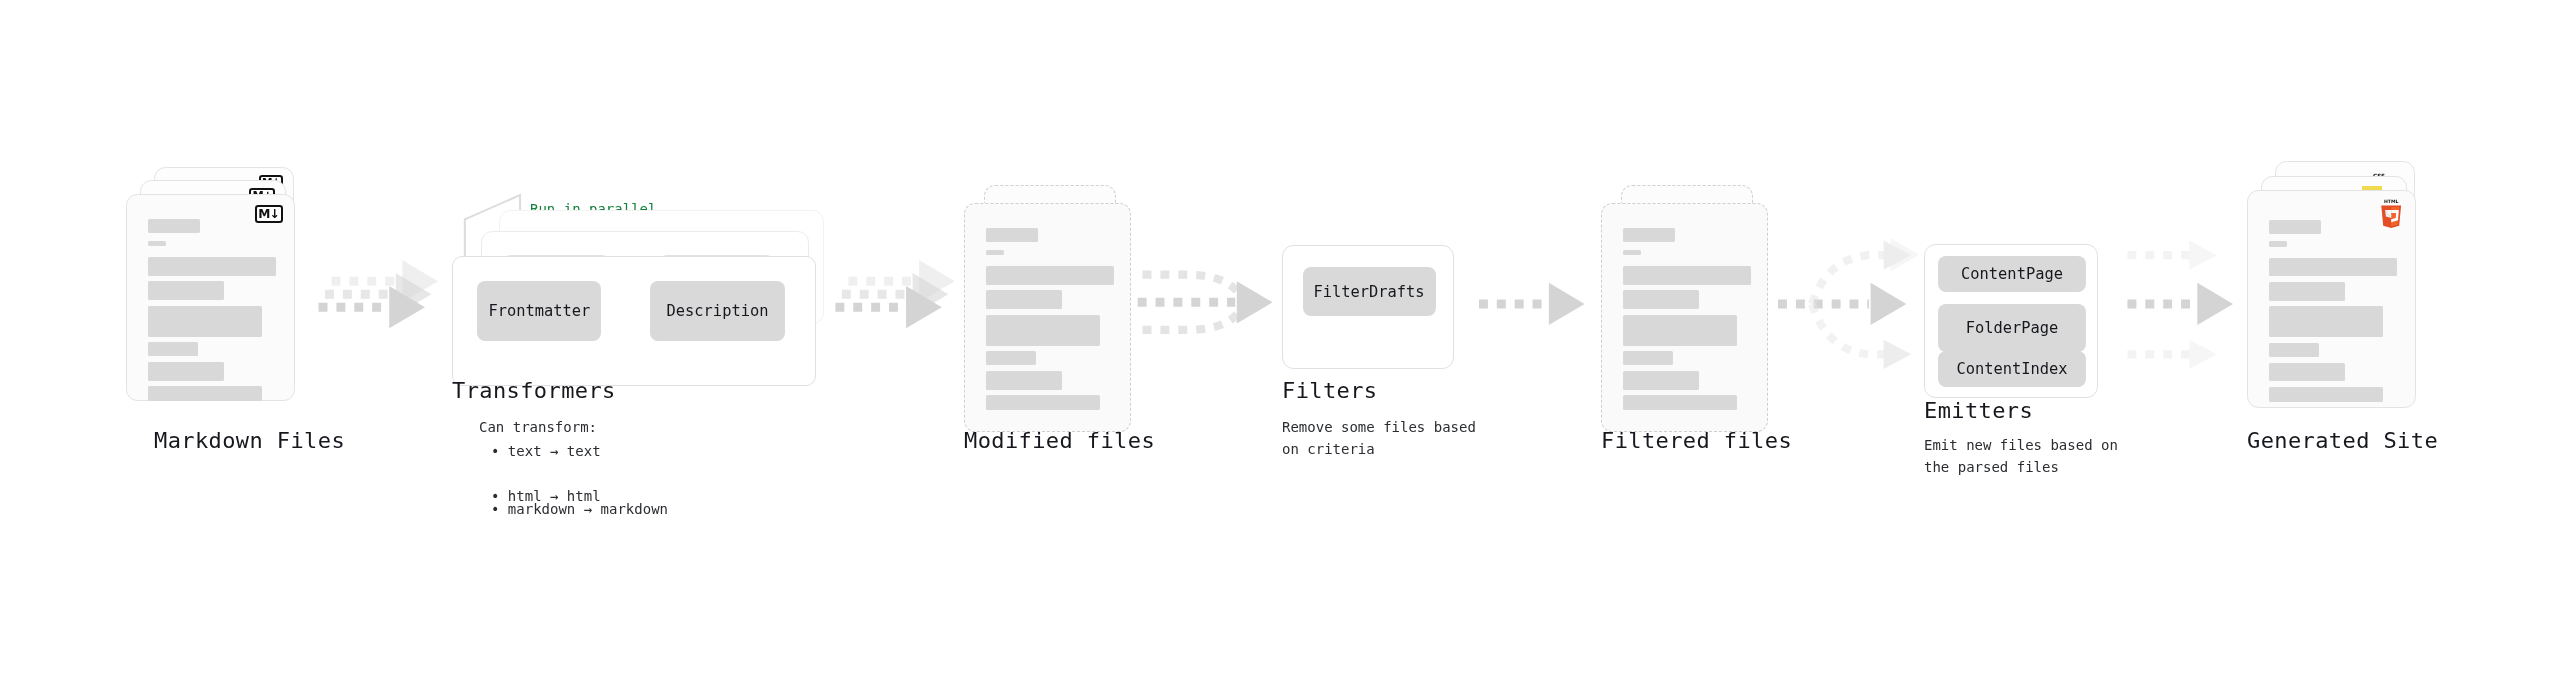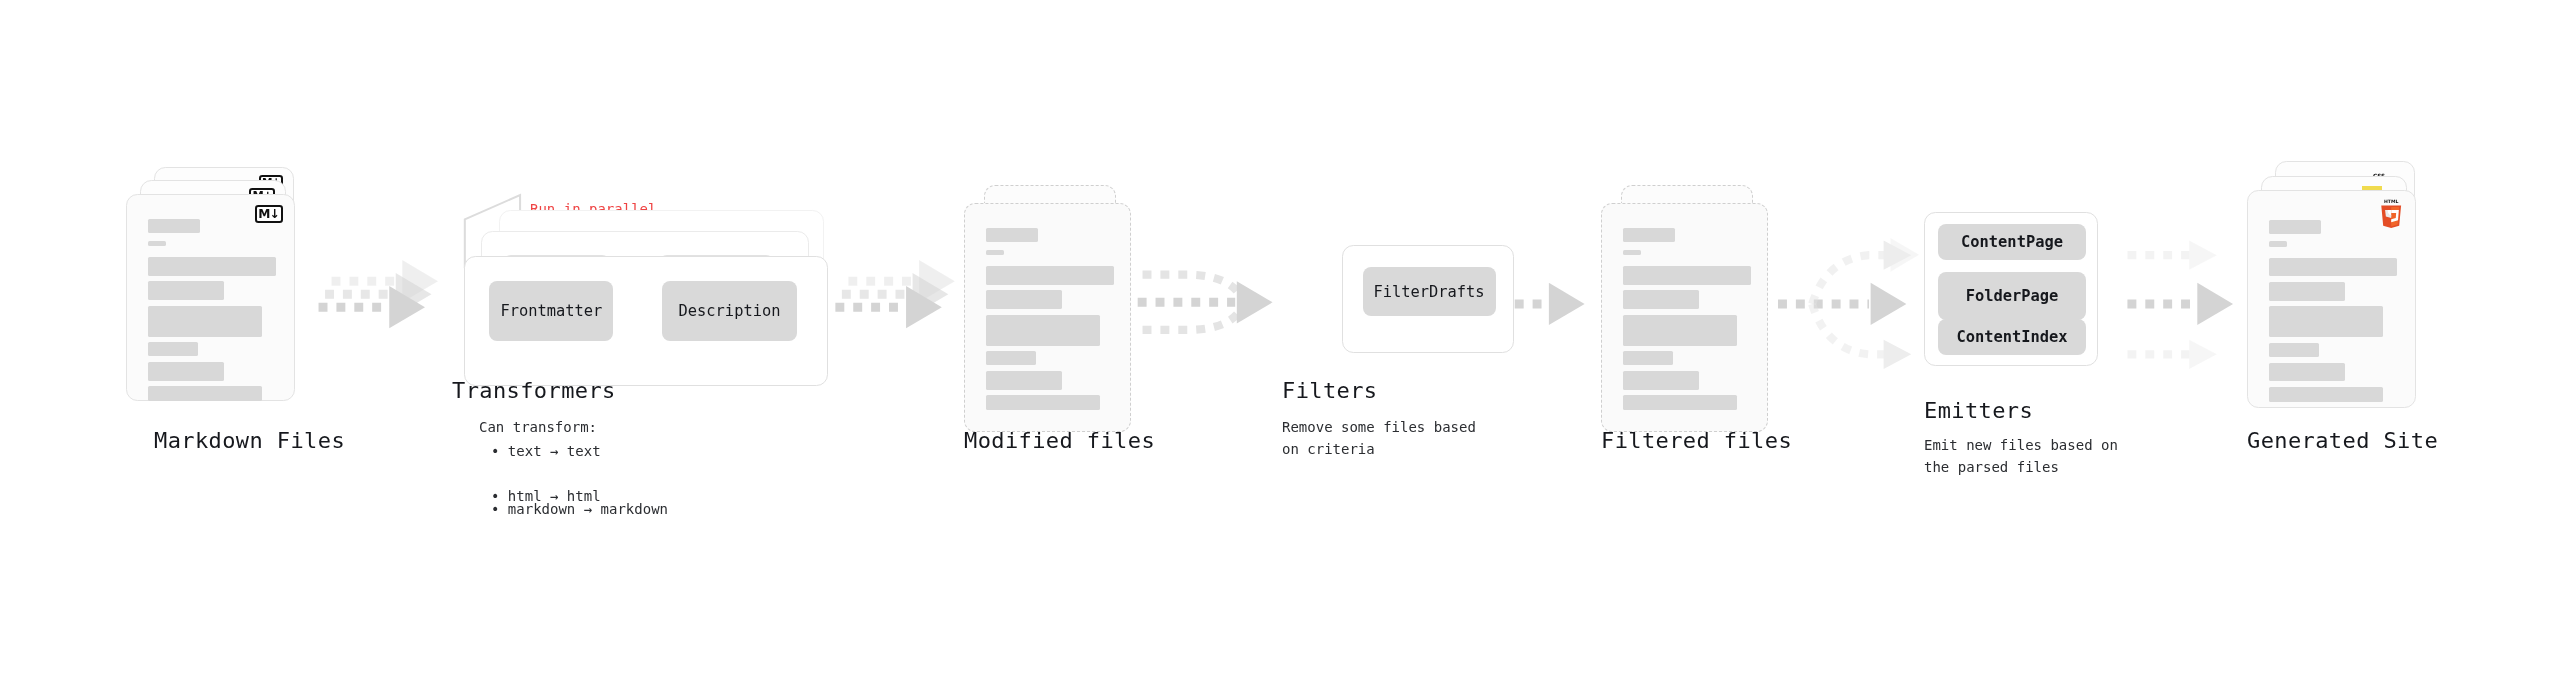--- a/index.html
+++ b/index.html
@@ -71,21 +71,21 @@
   .box.f2{border-color:#f2f2f2;}
 
   
   .title{
     position:absolute;font-size:22px;letter-spacing:0.4px;color:#16181d;white-space:nowrap;
   }
   .sub{
     position:absolute;font-size:14px;line-height:1.55;color:#2b2d31;white-space:pre;
   }
   .ghostlabel{
-    position:absolute;font-size:14px;color:#ef4444;white-space:nowrap;
+    position:absolute;font-size:14px;color:#15803d;white-space:nowrap;
   }
   .bullets{position:absolute;font-size:14px;line-height:1.62;color:#2b2d31;white-space:pre;}
 
   svg{display:block;overflow:visible;}
   .arrowlayer{position:absolute;left:0;top:0;width:2576px;height:681px;pointer-events:none;}
 </style>
 </head>
 <body>
 
 <div id="stage">
@@ -218,21 +218,21 @@
     <div class="box f2" style="left:47px;top:0;width:325px;height:114px;">
       <div class="chip faded2" style="left:26px;top:24.4px;width:104px;height:52px;"></div>
       <div class="chip faded2" style="left:176px;top:24.4px;width:111px;height:52px;"></div>
     </div>
 
     <div class="box f1" style="left:29px;top:21px;width:328px;height:117px;">
       <div class="chip faded1" style="left:21px;top:23px;width:107px;height:55px;"></div>
       <div class="chip faded1" style="left:177px;top:23px;width:115px;height:55px;"></div>
     </div>
 
-    <div class="box" style="left:12px;top:46px;width:364px;height:130px;">
+    <div class="box" style="left:0;top:46px;width:364px;height:130px;border-radius:10px;">
       <div class="chip" style="left:24.4px;top:24.4px;width:124px;height:60px;">
         <span>Frontmatter</span>
       </div>
       <div class="chip" style="left:197px;top:24.4px;width:135px;height:60px;">
         <span>Description</span>
       </div>
     </div>
   </div>
   <div class="title" style="left:452px;top:378px;">Transformers</div>
   <div class="sub" style="left:479px;top:417px;">Can transform:</div>
@@ -250,21 +250,21 @@
         <div class="bar" style="width:76px;height:18.7px;margin-bottom:5.7px;"></div>
         <div class="bar" style="width:114px;height:31px;margin-bottom:5.7px;"></div>
         <div class="bar" style="width:50px;height:14px;margin-bottom:5.7px;"></div>
         <div class="bar" style="width:76px;height:18.7px;margin-bottom:5.7px;"></div>
         <div class="bar" style="width:114px;height:14.6px;"></div>
       </div>
     </div>
   </div>
   <div class="title" style="left:964px;top:428px;">Modified files</div>
 
-  <div class="box" style="left:1342px;top:245px;width:172px;height:108px;">
+  <div class="box" style="left:1282px;top:245px;width:172px;height:124px;">
     <div class="chip" style="left:19.5px;top:21px;width:133px;height:49px;">
       <span>FilterDrafts</span>
     </div>
   </div>
   <div class="title" style="left:1282px;top:378px;">Filters</div>
   <div class="sub" style="left:1282px;top:417px;">Remove some files based
 on criteria</div>
 
   <div class="cardstack" style="left:1601px;top:185px;">
     <div class="card dashed" style="left:19.5px;top:0;width:132px;height:39px;background:#fcfcfc;"></div>
@@ -276,21 +276,21 @@
         <div class="bar" style="width:76px;height:18.7px;margin-bottom:5.7px;"></div>
         <div class="bar" style="width:114px;height:31px;margin-bottom:5.7px;"></div>
         <div class="bar" style="width:50px;height:14px;margin-bottom:5.7px;"></div>
         <div class="bar" style="width:76px;height:18.7px;margin-bottom:5.7px;"></div>
         <div class="bar" style="width:114px;height:14.6px;"></div>
       </div>
     </div>
   </div>
   <div class="title" style="left:1601px;top:428px;">Filtered files</div>
 
-  <div class="box" style="left:1924px;top:212px;width:174px;height:154px;font-weight:bold;">
+  <div class="box" style="left:1924px;top:244px;width:174px;height:154px;">
     <div class="chip" style="left:13px;top:11.4px;width:148px;height:36px;">
       <span>ContentPage</span>
     </div>
     <div class="chip" style="left:13px;top:59px;width:148px;height:48px;">
       <span>FolderPage</span>
     </div>
     <div class="chip" style="left:13px;top:106px;width:148px;height:36px;">
       <span>ContentIndex</span>
     </div>
   </div>

